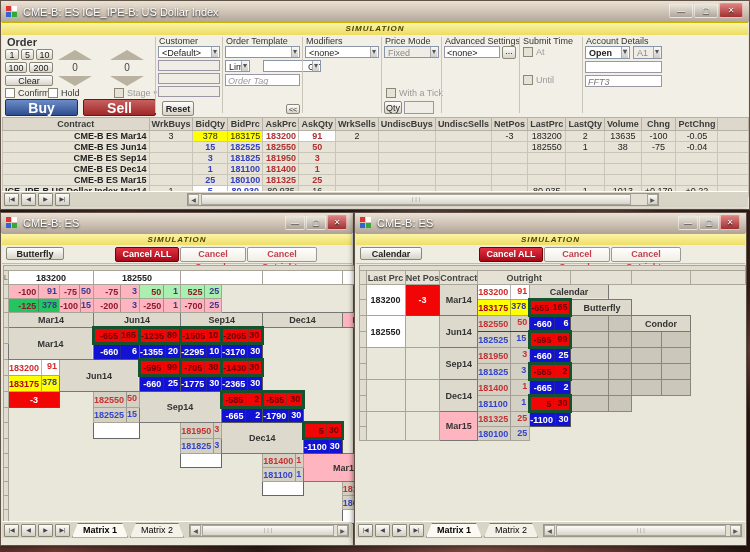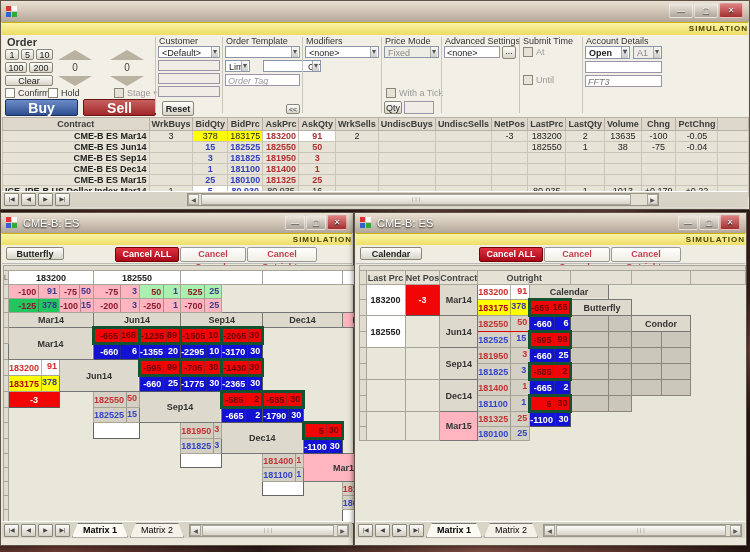--- a/index.html
+++ b/index.html
@@ -22,21 +22,21 @@
   .appicon i:nth-child(2){left:6px;top:0;background:#fff;}
   .appicon i:nth-child(3){left:0;top:6px;background:#36c;}
   .appicon i:nth-child(4){left:6px;top:6px;background:#3a3;}
   .capbtns{position:absolute;right:6px;top:2px;display:flex;gap:1px;}
   .capbtn{width:22px;height:13px;font-size:8px;line-height:13px;text-align:center;color:#fff;
     background:linear-gradient(rgba(255,255,255,.35),rgba(120,120,120,.25));
     border:1px solid rgba(255,255,255,.5);border-radius:2px;text-shadow:0 1px 1px #000;}
   .capbtn.close{background:linear-gradient(#e08080,#a03030);}
   .banner{position:absolute;left:1px;right:1px;height:12px;
     background:linear-gradient(#FBF4A6,#EDDC62);border-top:1px solid #C8B400;border-bottom:1px solid #B0A000;
-    text-align:right;font-size:8px;font-weight:bold;color:#4a4200;line-height:12px;letter-spacing:1px;}
+    text-align:center;font-size:8px;font-weight:bold;font-style:italic;color:#4a4200;line-height:12px;letter-spacing:1px;}
   
   .panel{position:absolute;left:1px;right:1px;background:#F2EFE6;border-bottom:1px solid #9a968a;}
   .seclabel{position:absolute;font-size:9px;color:#333;}
   .vsep{position:absolute;width:1px;background:#C9C5B8;top:2px;bottom:4px;}
   .btn{background:linear-gradient(#FDFDFB,#D8D4C8);border:1px solid #8a8678;border-radius:2px;
     font-size:9px;text-align:center;color:#222;box-sizing:border-box;position:absolute;}
   .field{background:#fff;border:1px solid #9a96a8;box-sizing:border-box;position:absolute;font-size:9px;color:#222;
     padding:1px 2px;overflow:hidden;white-space:nowrap;}
   .field.disabled{background:#EFEDE5;color:#999;}
   .drop{background:#fff;border:1px solid #8a96a8;box-sizing:border-box;position:absolute;font-size:9px;color:#222;
@@ -114,20 +114,21 @@
 <body>
 
 <div class="win" style="left:0;top:0;width:748px;height:208px;">
   <div class="titlebar">
     <span class="appicon">
         <i></i>
         <i></i>
         <i></i>
         <i></i>
       </span>
+    <span>CME-B: ES ICE_IPE-B: US Dollar Index</span>
     <span class="capbtns">
       <span class="capbtn">—</span>
       <span class="capbtn">▢</span>
       <span class="capbtn close">✕</span>
     </span>
   </div>
   <div class="banner" style="top:21px;">SIMULATION</div>
   <div class="panel" style="top:34px;height:82px;">
     <div class="seclabel" style="left:5px;top:1px;font-weight:bold;font-size:11px;">Order</div>
     <div class="btn" style="left:3px;top:14px;width:14px;height:11px;">1</div>

